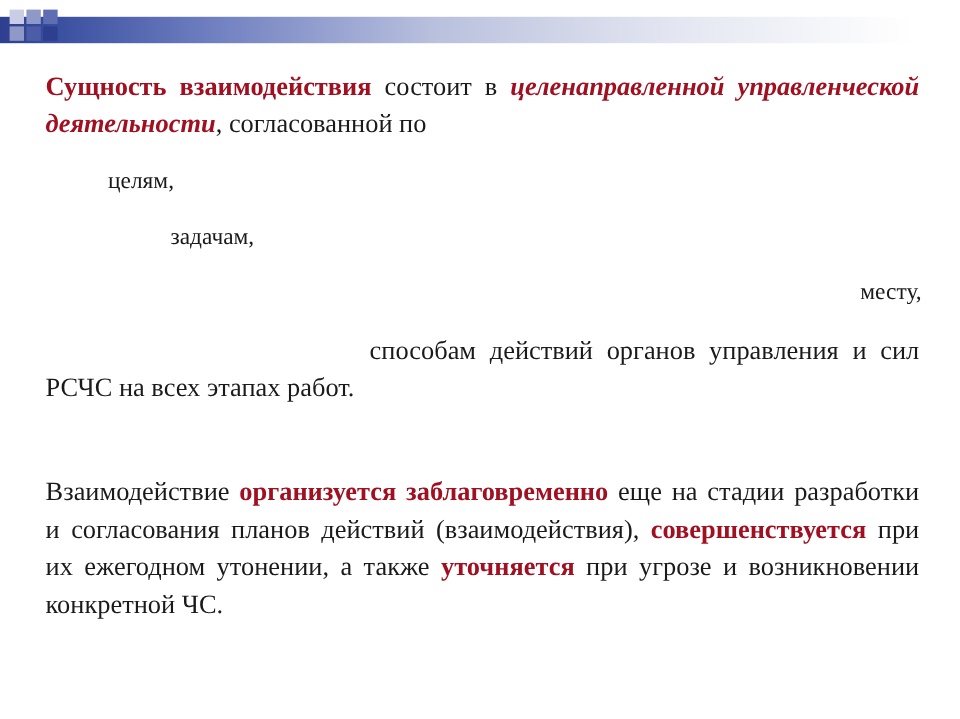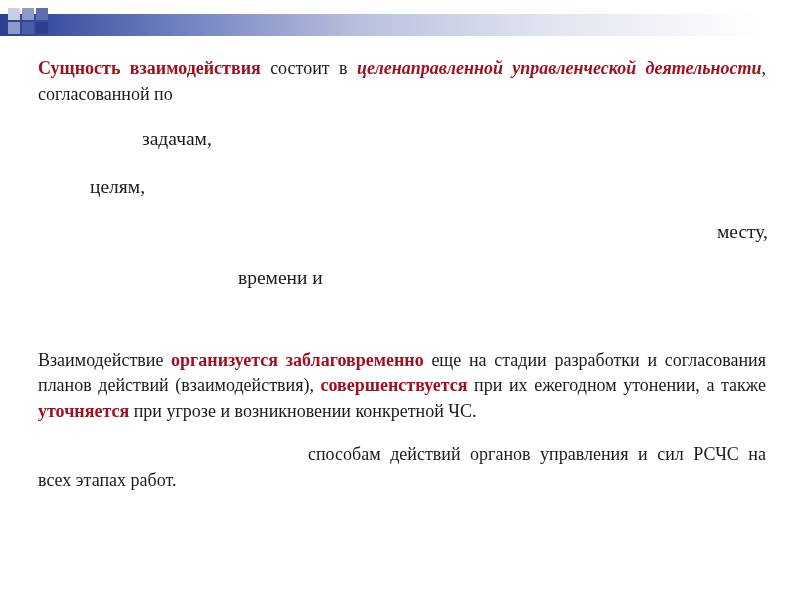--- a/index.html
+++ b/index.html
@@ -49,21 +49,21 @@
   .sq-f { left: 28px; top: 14px; background: #2e3f8f; }
 
   
   .content {
     position: absolute;
     left: 38px;
     top: 56px;
     width: 730px;
   }
   .para {
-    font-size: 18px;
+    font-size: 22px;
     line-height: 1.42;
     color: #1a1a1a;
     text-align: justify;
     margin: 0;
   }
   .p1 {
     width: 728px;
   }
   .red-bold {
     color: #a01020;
@@ -109,23 +109,22 @@
     <div class="sq sq-c"></div>
     <div class="sq sq-d"></div>
     <div class="sq sq-e"></div>
     <div class="sq sq-f"></div>
   </div>
 
   <div class="content">
 
     <p class="para p1"><span class="red-bold">Сущность взаимодействия</span><span> состоит в </span><span class="red-bold-italic">целенаправленной управленческой деятельности</span><span>, согласованной по</span></p>
 
+    <p class="list-line indent-1">целям,</p>
     <p class="list-line indent-2">задачам,</p>
-    <p class="list-line indent-1">целям,</p>
     <p class="list-line indent-3">месту,</p>
-    <p class="list-line indent-4">времени и</p>
+
+    <p class="para p-last-indented">способам действий органов управления и сил РСЧС на всех этапах работ.</p>
 
     <p class="para p2"><span>Взаимодействие </span><span class="red-bold">организуется заблаговременно</span><span> еще на стадии разработки и согласования планов действий (взаимодействия), </span><span class="red-bold">совершенствуется</span><span> при их ежегодном утонении, а также </span><span class="red-bold">уточняется</span><span> при угрозе и возникновении конкретной ЧС.</span></p>
-
-    <p class="para p-last-indented">способам действий органов управления и сил РСЧС на всех этапах работ.</p>
 
   </div>
 </div>
 
 </body></html>

